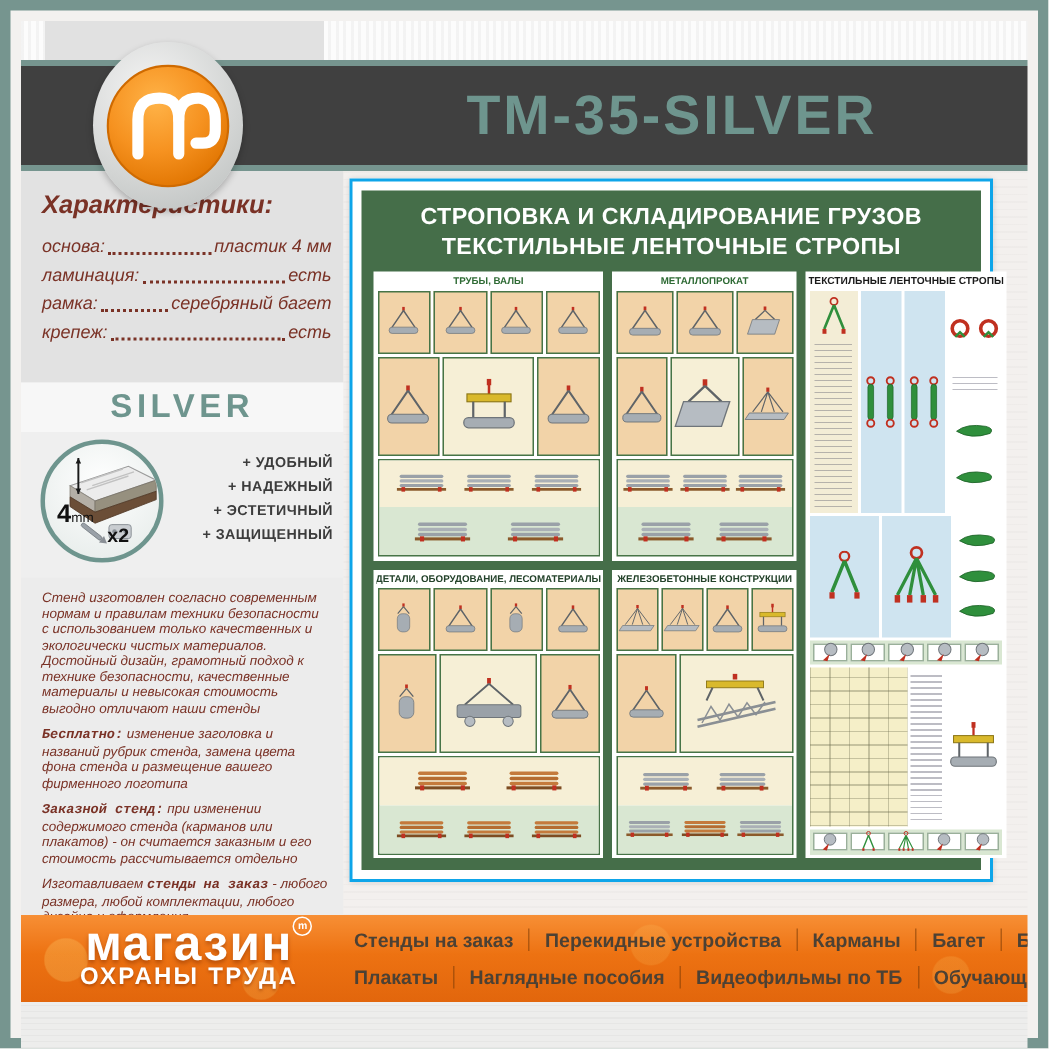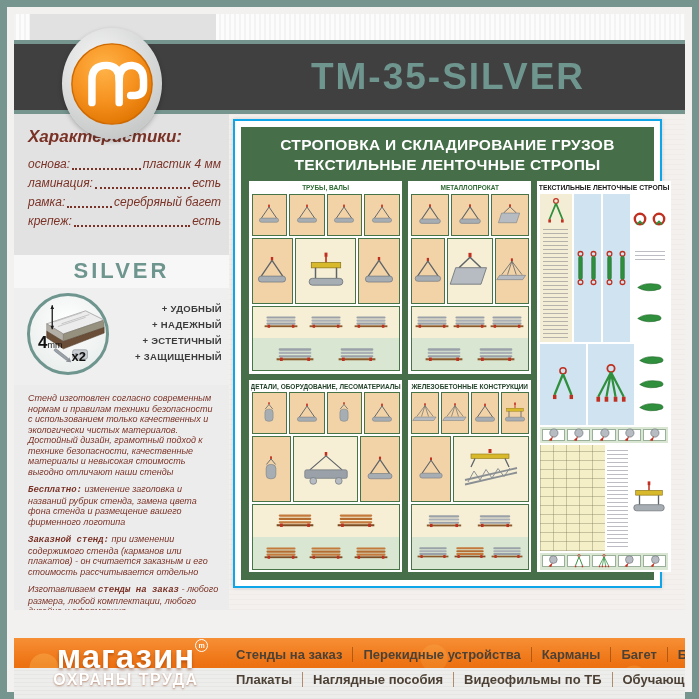--- a/index.html
+++ b/index.html
@@ -74,21 +74,21 @@
   .greenband{flex:1;background:#D9E7D2;display:flex;align-items:center;justify-content:space-evenly;padding:2px;}
   .sq{width:17%;height:82%;background:#fff;border:1px solid #9ab09a;display:flex;align-items:center;justify-content:center;}
   .ytable{flex:5.4;background:#F5EFC8;
     background-image:repeating-linear-gradient(0deg,rgba(110,110,80,.35) 0 1px,transparent 1px 9px),
                      repeating-linear-gradient(90deg,rgba(110,110,80,.35) 0 1px,transparent 1px 13px);}
   .wcol{flex:1.8;background:#fff;display:flex;}
   .wcol .microlines{width:70%;margin:4px auto;}
   .dillu{flex:2.8;background:#fff;display:flex;align-items:center;justify-content:center;}
 
   
-  #footer{position:absolute;left:7px;right:7px;top:631px;height:58px;
+  #footer{position:absolute;left:7px;right:7px;top:603px;height:58px;
     background:linear-gradient(#f78f35,#ed7212 45%,#e2660c);overflow:hidden;}
   #footer::before{content:"";position:absolute;inset:0;
     background:radial-gradient(circle at 30px 30px,rgba(255,220,120,.25) 0 14px,transparent 15px),
                radial-gradient(circle at 160px 44px,rgba(255,220,120,.18) 0 12px,transparent 13px),
                radial-gradient(circle at 420px 20px,rgba(255,220,120,.14) 0 13px,transparent 14px),
                radial-gradient(circle at 620px 40px,rgba(255,220,120,.16) 0 12px,transparent 13px);}
   .brand{position:absolute;left:14px;top:3px;width:196px;text-align:center;color:#fff;cursor:pointer;z-index:2;}
   .brand-top{font-size:33px;line-height:32px;font-weight:bold;letter-spacing:1px;position:relative;display:inline-block;
     text-shadow:0 2px 3px rgba(130,45,0,.5);}
   .reg{position:absolute;right:-13px;top:-2px;width:11px;height:11px;border:1.5px solid #fff;border-radius:50%;

